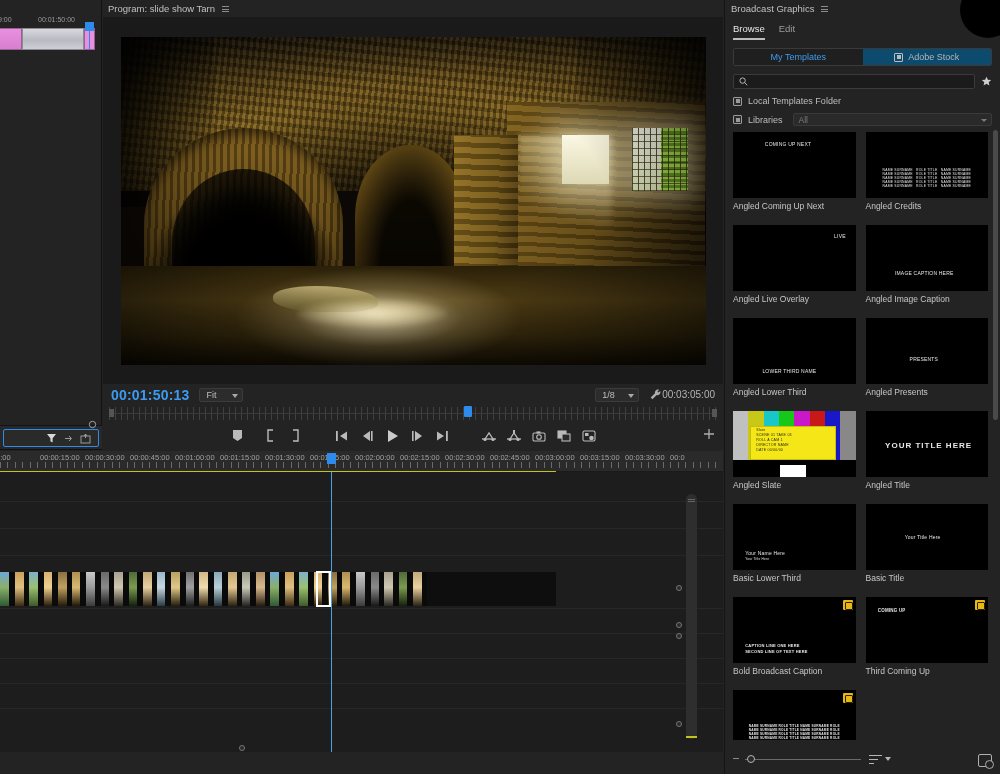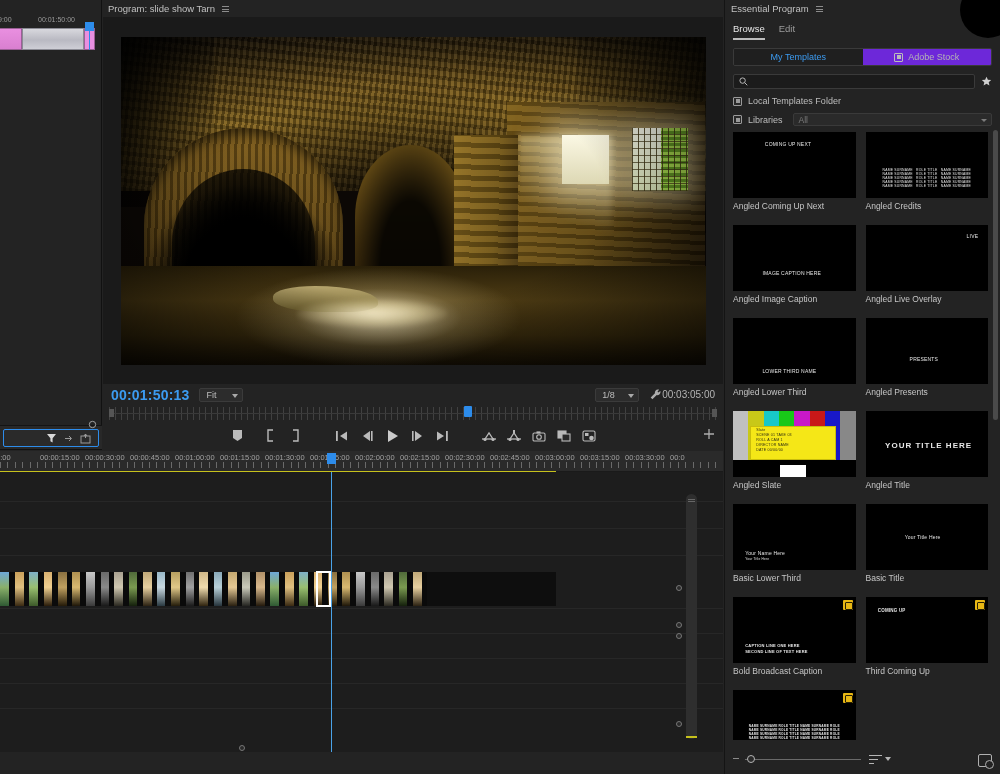--- a/index.html
+++ b/index.html
@@ -292,21 +292,21 @@
   }
   .egp-tabs { display: flex; gap: 14px; padding: 6px 0 0 8px; }
   .egp-tab { font-size: 9.5px; color: #9c9c9c; padding-bottom: 4px; }
   .egp-tab.active { color: #e6e6e6; border-bottom: 2px solid #bdbdbd; }
   .seg-wrap {
     display: flex; margin: 8px 8px 0 8px; height: 18px;
     border: 1px solid #3a3a3a; border-radius: 2px; overflow: hidden;
   }
   .seg {
     flex: 1; display: flex; align-items: center; justify-content: center; gap: 5px;
-    font-size: 9px; color: #b5b5b5; background: #6d28d9;
+    font-size: 9px; color: #b5b5b5; background: #0c4a6e;
   }
   .seg.active { background: #1f1f1f; color: #3c9bf0; }
   .stock-ico {
     width: 9px; height: 9px; border: 1px solid #bbb; border-radius: 1px;
     position: relative;
   }
   .stock-ico::after {
     content:""; position:absolute; left:1.5px; top:1.5px; width:4px; height:4px; background:#bbb;
   }
   .search-row { display: flex; align-items: center; gap: 6px; margin: 8px 8px 0 8px; }
@@ -681,21 +681,21 @@
       </div>
       <div class="vscroll-bottom"></div>
     </div>
     <div class="seq-foot"></div>
   </div>
 
   <div class="egp">
     <div class="corner-circle"></div>
 
     <div class="egp-title">
-      <span>Essential Program</span>
+      <span>Broadcast Graphics</span>
       <span class="panel-menu-ico">
           <span></span>
         </span>
     </div>
 
     <div class="egp-tabs">
       <div class="egp-tab active">Browse</div>
       <div class="egp-tab">Edit</div>
     </div>
 
@@ -742,29 +742,29 @@
             <div class="tpl-label">Angled Coming Up Next</div>
           </div>
           <div class="tpl">
             <div class="tpl-thumb">
               <div class="ghost-text ghost-blur" style="left:10%;top:55%;font-size:3.4px;line-height:4px;white-space:normal;width:80%;text-align:center">NAME SURNAME &nbsp; ROLE TITLE &nbsp; NAME SURNAME<br>NAME SURNAME &nbsp; ROLE TITLE &nbsp; NAME SURNAME<br>NAME SURNAME &nbsp; ROLE TITLE &nbsp; NAME SURNAME<br>NAME SURNAME &nbsp; ROLE TITLE &nbsp; NAME SURNAME<br>NAME SURNAME &nbsp; ROLE TITLE &nbsp; NAME SURNAME</div>
             </div>
             <div class="tpl-label">Angled Credits</div>
           </div>
           <div class="tpl">
             <div class="tpl-thumb">
+              <div class="ghost-text ghost-blur" style="right:8%;top:12%">LIVE</div>
+            </div>
+            <div class="tpl-label">Angled Live Overlay</div>
+          </div>
+          <div class="tpl">
+            <div class="tpl-thumb">
               <div class="ghost-text ghost-blur" style="left:24%;top:68%">IMAGE CAPTION HERE</div>
             </div>
             <div class="tpl-label">Angled Image Caption</div>
-          </div>
-          <div class="tpl">
-            <div class="tpl-thumb">
-              <div class="ghost-text ghost-blur" style="right:8%;top:12%">LIVE</div>
-            </div>
-            <div class="tpl-label">Angled Live Overlay</div>
           </div>
           <div class="tpl">
             <div class="tpl-thumb">
               <div class="ghost-text ghost-blur" style="left:24%;top:76%">LOWER THIRD NAME</div>
             </div>
             <div class="tpl-label">Angled Lower Third</div>
           </div>
           <div class="tpl">
             <div class="tpl-thumb">
               <div class="ghost-text ghost-blur" style="left:36%;top:58%">PRESENTS</div>

